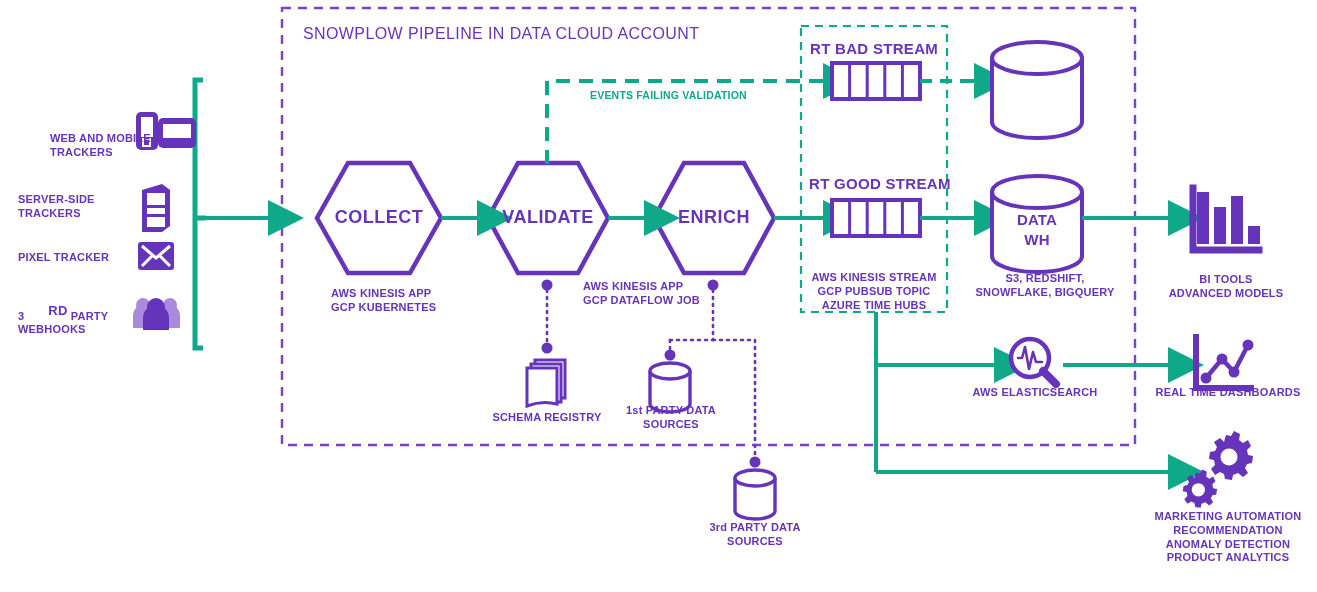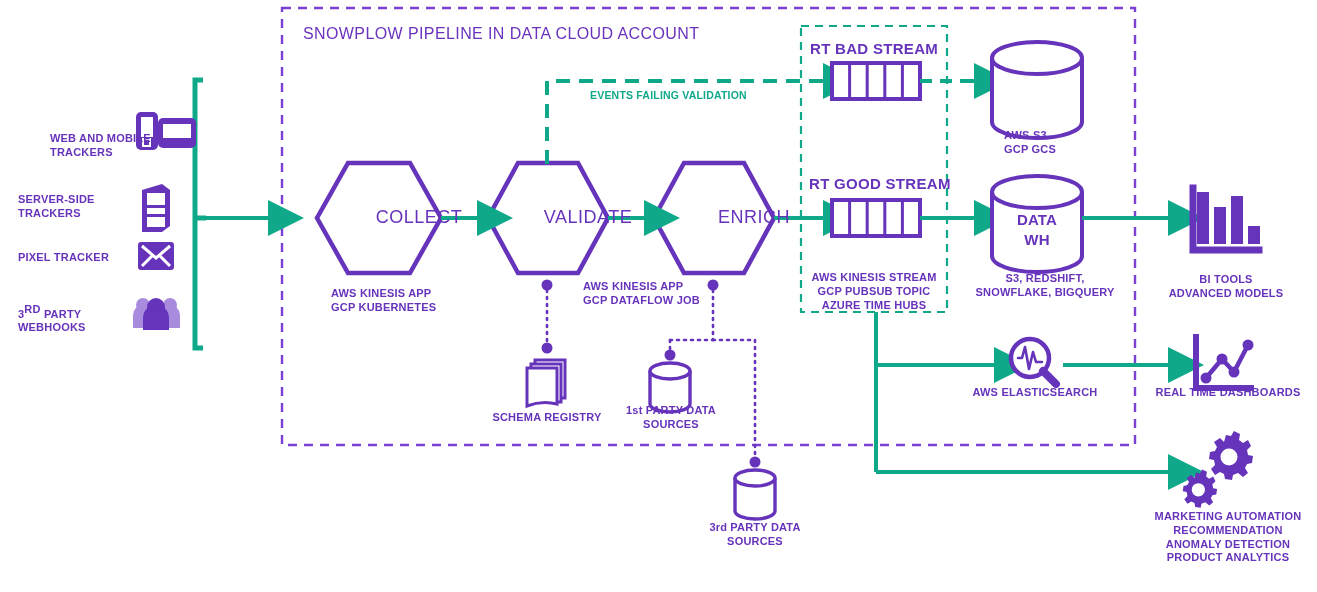--- a/index.html
+++ b/index.html
@@ -5,21 +5,21 @@
   html,body{margin:0;padding:0;background:#ffffff;}
   body{font-family:"Liberation Sans",sans-serif;}
   #canvas{position:relative;width:1317px;height:592px;background:#fff;overflow:hidden;}
   .abs{position:absolute;}
   .lbl{color:#6633BB;font-weight:bold;letter-spacing:.2px;line-height:1.25;}
   .lbl-left{text-align:left;}
   .lbl-c{text-align:center;}
   .tiny{font-size:10.5px;}
   .sm{font-size:11px;}
   .teal-txt{color:#0FA98A;font-weight:bold;}
-  .hex-label{font-size:18px;font-weight:normal;color:#6633BB;letter-spacing:.5px;padding-left:40px;}
+  .hex-label{font-size:18px;font-weight:bold;color:#6633BB;letter-spacing:.5px;}
   .boxtitle{font-size:16px;color:#6A33BE;letter-spacing:.4px;}
   .stream-title{font-size:15px;font-weight:bold;color:#6633BB;letter-spacing:.3px;}
   svg{overflow:visible;}
 </style>
 </head>
 <body>
 
 <div id="canvas">
 
   <svg class="abs" style="left:0;top:0;" width="1317" height="592" viewBox="0 0 1317 592">
@@ -188,21 +188,21 @@
     <div>TRACKERS</div>
   </div>
   <div class="abs lbl lbl-left sm" style="left:18px;top:193px;width:110px;">
     <div>SERVER-SIDE</div>
     <div>TRACKERS</div>
   </div>
   <div class="abs lbl lbl-left sm" style="left:18px;top:251px;width:120px;">
     <div>PIXEL TRACKER</div>
   </div>
   <div class="abs lbl lbl-left sm" style="left:18px;top:303px;width:110px;">
-    <div><span>3</span><sup style="font-size:11px;">RD</sup> PARTY</div>
+    <div><span>3</span><sup style="font-size:13px;margin-left:24px;">RD</sup> PARTY</div>
     <div>WEBHOOKS</div>
   </div>
 
   <div class="abs hex-label lbl-c" style="left:317px;top:207px;width:124px;">COLLECT</div>
   <div class="abs hex-label lbl-c" style="left:488px;top:207px;width:120px;">VALIDATE</div>
   <div class="abs hex-label lbl-c" style="left:654px;top:207px;width:120px;">ENRICH</div>
 
   <div class="abs lbl lbl-left sm" style="left:331px;top:287px;width:150px;">
     <div>AWS KINESIS APP</div>
     <div>GCP KUBERNETES</div>
@@ -216,24 +216,20 @@
 
   <div class="abs stream-title" style="left:810px;top:40px;">RT BAD STREAM</div>
   <div class="abs stream-title" style="left:809px;top:175px;">RT GOOD STREAM</div>
 
   <div class="abs lbl lbl-c sm" style="left:801px;top:271px;width:146px;">
     <div>AWS KINESIS STREAM</div>
     <div>GCP PUBSUB TOPIC</div>
     <div>AZURE TIME HUBS</div>
   </div>
 
-  <div class="abs lbl lbl-left sm" style="left:1004px;top:129px;width:140px;">
-    <div>AWS S3</div>
-    <div>GCP GCS</div>
-  </div>
 
   <div class="abs lbl lbl-c" style="left:992px;top:210px;width:90px;font-size:15px;line-height:1.35;">
     <div>DATA</div>
     <div>WH</div>
   </div>
   <div class="abs lbl lbl-c sm" style="left:955px;top:272px;width:180px;">
     <div>S3, REDSHIFT,</div>
     <div>SNOWFLAKE, BIGQUERY</div>
   </div>
 

